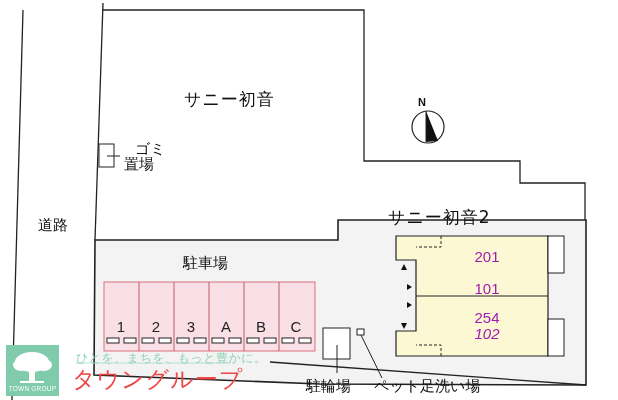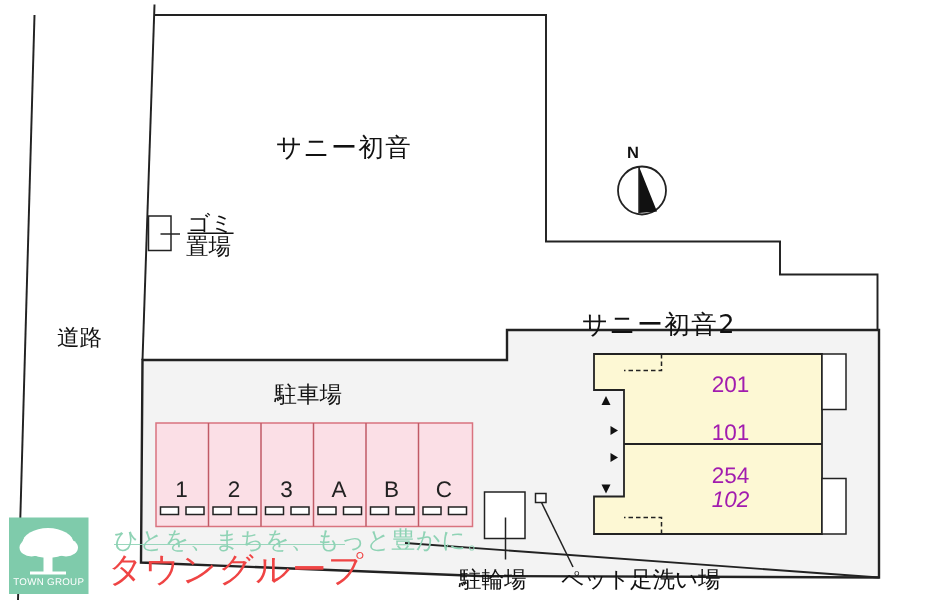--- a/index.html
+++ b/index.html
@@ -6,21 +6,21 @@
   body { width:618px; height:400px; position:relative; overflow:hidden;
          font-family:"DejaVu Sans","Liberation Sans",sans-serif; }
   svg { position:absolute; left:0; top:0; }
   .lbl { position:absolute; color:#111; white-space:nowrap; line-height:1; }
   .bldg-label { font-size:17px; letter-spacing:1px; }
   .small-label { font-size:15px; }
   .unit-num { position:absolute; font-family:"Liberation Sans",sans-serif; font-size:15px; color:#a21caf; text-align:center; line-height:15px; }
   .space-num { position:absolute; font-family:"Liberation Sans",sans-serif; font-size:15px; color:#222; width:34px; text-align:center; }
   .logo-box { position:absolute; left:6px; top:345px; width:53px; height:51px; background:#7fcbab; }
   .logo-text { position:absolute; left:0; bottom:4px; width:53px; text-align:center; color:#fff; font-family:"Liberation Sans",sans-serif; font-size:6.5px; letter-spacing:0.2px; }
-  .logo-tag { position:absolute; left:76px; top:350px; font-size:16px; color:#8fd3b5; letter-spacing:0.5px; }
+  .logo-tag { position:absolute; left:76px; top:350px; font-size:12px; color:#8fd3b5; letter-spacing:0.5px; }
   .logo-name { position:absolute; left:72px; top:364px; font-size:23px; color:#ef4444; letter-spacing:1px; }
 </style>
 </head>
 <body>
 
 <svg width="618" height="400" viewBox="0 0 618 400">
 
   <line x1="23" y1="10" x2="12" y2="400" stroke="#222" stroke-width="1.3"></line>
   <line x1="103" y1="3" x2="95" y2="240" stroke="#222" stroke-width="1.3"></line>
 
@@ -84,21 +84,21 @@
     <polygon points="407,302 407,308 412,305" fill="#111"></polygon>
     <polygon points="401,323 407,323 404,329" fill="#111"></polygon>
   </g>
 
   <line x1="76" y1="363" x2="230" y2="363" stroke="#8fd3b5" stroke-width="0.6"></line>
 </svg>
 
 <div class="lbl bldg-label" style="left:184px;top:91px;">サニー初音</div>
 <div class="lbl bldg-label" style="left:388px;top:193px;margin-top:16px;">サニー初音2</div>
 <div class="lbl small-label" style="left:38px;top:218px;">道路</div>
-<div class="lbl small-label" style="left:125px;top:142px;text-decoration:underline;">ゴミ</div>
+<div class="lbl small-label" style="left:135px;top:142px;">ゴミ</div>
 <div class="lbl small-label" style="left:124px;top:157px;text-align:right;">置場</div>
 <div class="lbl small-label" style="left:183px;top:256px;">駐車場</div>
 <div class="lbl small-label" style="left:306px;top:379px;">駐輪場</div>
 <div class="lbl small-label" style="left:374px;top:379px;">ペット足洗い場</div>
 <div class="lbl" style="left:418px;top:97px;font-size:11px;font-weight:bold;font-family:'Liberation Sans',sans-serif;">N</div>
 
 <div class="space-num" style="left:104px;top:318px;">1</div>
 <div class="space-num" style="left:139px;top:318px;">2</div>
 <div class="space-num" style="left:174px;top:318px;">3</div>
 <div class="space-num" style="left:209px;top:318px;">A</div>

